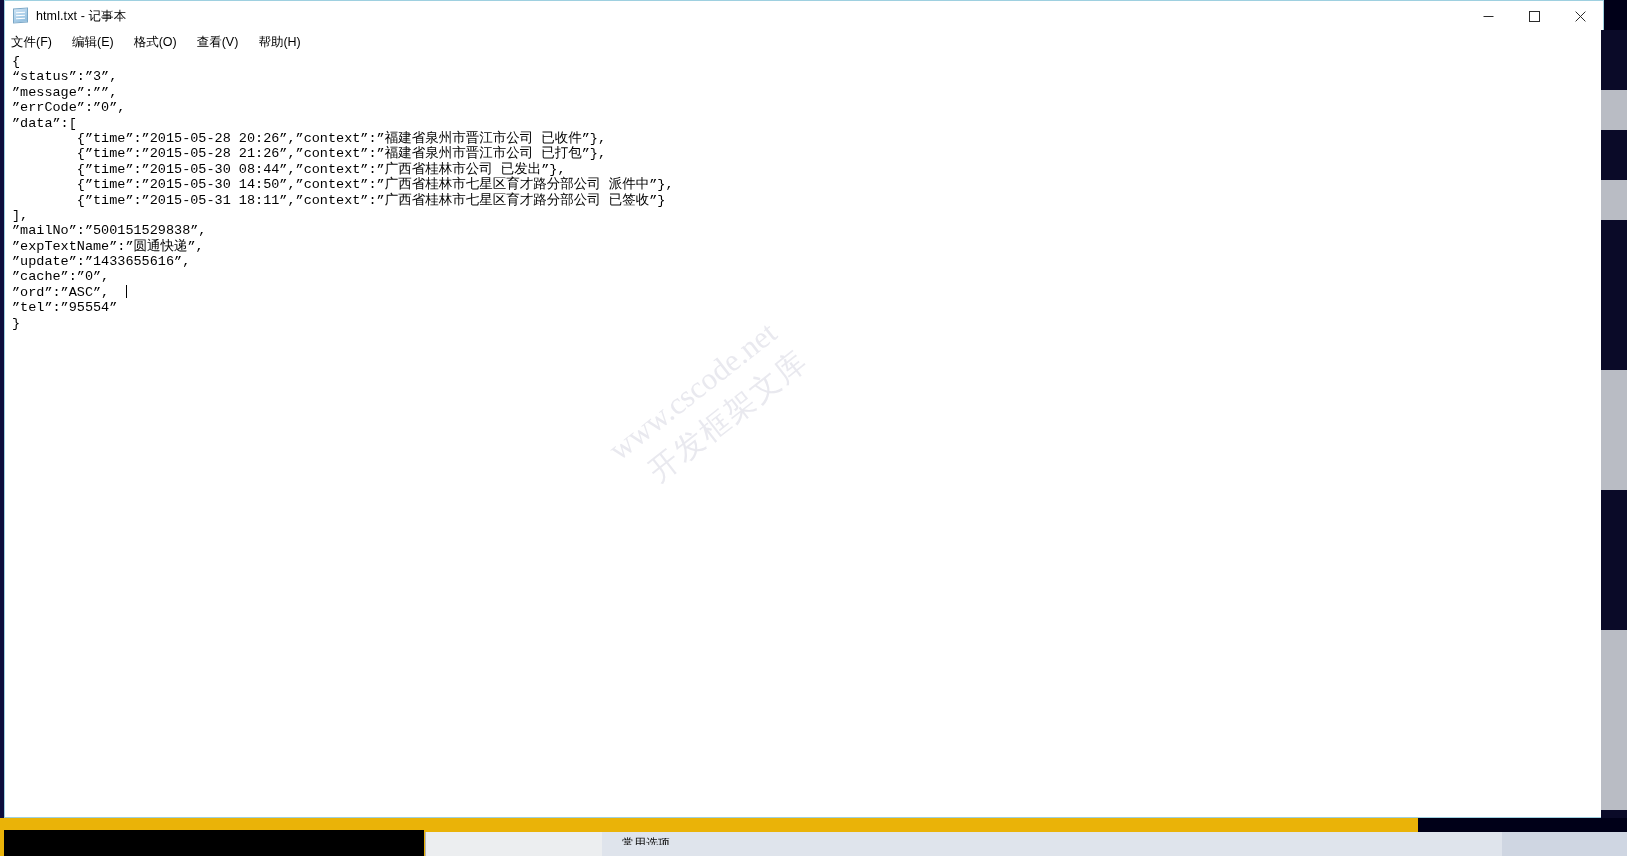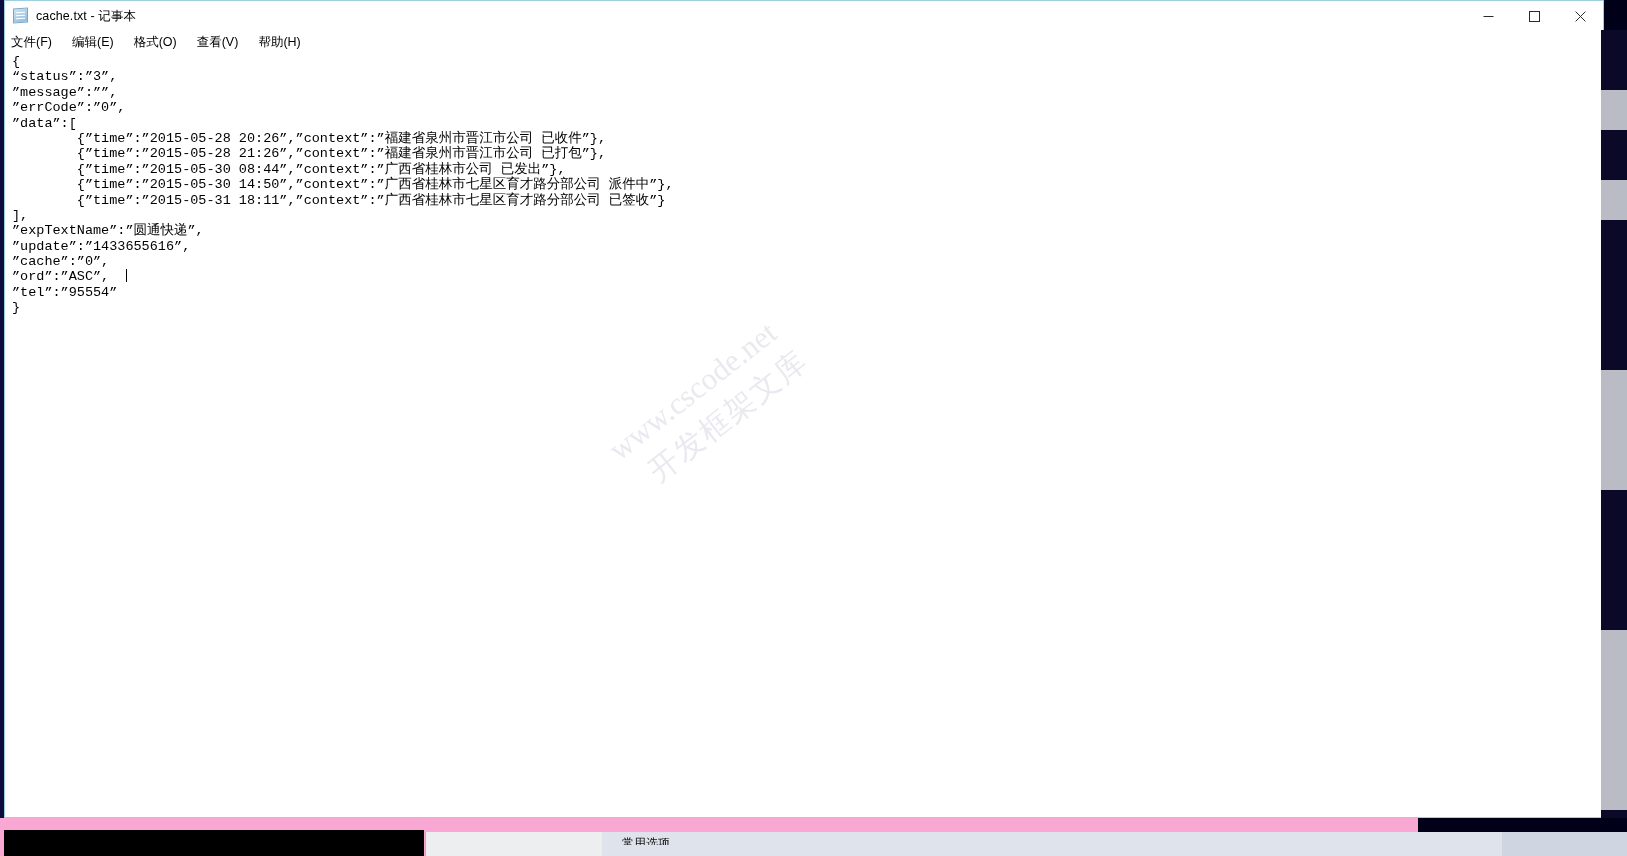--- a/index.html
+++ b/index.html
@@ -222,21 +222,21 @@
     background: #b9bcc4;
   }
 
   
   .bottom-strip {
     position: absolute;
     left: 0;
     bottom: 0;
     width: 1418px;
     height: 38px;
-    background: #f9a8d4;
+    background: #eab308;
   }
   .bs-dark {
     position: absolute;
     left: 4px;
     top: 12px;
     width: 420px;
     height: 26px;
     background: #000000;
   }
   .bs-panel {
@@ -283,21 +283,21 @@
 <div id="desktop">
 
   <div class="left-stripe"></div>
 
   <div id="notepad-window">
 
     <div class="titlebar">
       <div class="titlebar-icon">
         <div class="np-ico"></div>
       </div>
-      <div class="titlebar-text">cache.txt - 记事本</div>
+      <div class="titlebar-text">html.txt - 记事本</div>
 
       <div class="window-controls">
         <div class="wc-btn">
           <svg width="11" height="11" viewBox="0 0 11 11" aria-hidden="true">
             <line x1="0.5" y1="5.5" x2="10.5" y2="5.5" stroke="#2b2b2b" stroke-width="1"></line>
           </svg>
         </div>
         <div class="wc-btn">
           <svg width="11" height="11" viewBox="0 0 11 11" aria-hidden="true">
             <rect x="0.5" y="0.5" width="10" height="10" fill="none" stroke="#2b2b2b" stroke-width="1"></rect>
@@ -326,20 +326,21 @@
           <div class="code-line">“status”:”3”,</div>
           <div class="code-line">”message”:””,</div>
           <div class="code-line">”errCode”:”0”,</div>
           <div class="code-line">”data”:[</div>
           <div class="code-line">        {”time”:”2015-05-28 20:26”,”context”:”福建省泉州市晋江市公司 已收件”},</div>
           <div class="code-line">        {”time”:”2015-05-28 21:26”,”context”:”福建省泉州市晋江市公司 已打包”},</div>
           <div class="code-line">        {”time”:”2015-05-30 08:44”,”context”:”广西省桂林市公司 已发出”},</div>
           <div class="code-line">        {”time”:”2015-05-30 14:50”,”context”:”广西省桂林市七星区育才路分部公司 派件中”},</div>
           <div class="code-line">        {”time”:”2015-05-31 18:11”,”context”:”广西省桂林市七星区育才路分部公司 已签收”}</div>
           <div class="code-line">],</div>
+          <div class="code-line">”mailNo”:”500151529838”,</div>
           <div class="code-line">”expTextName”:”圆通快递”,</div>
           <div class="code-line">”update”:”1433655616”,</div>
           <div class="code-line">”cache”:”0”,</div>
           <div class="code-line">”ord”:”ASC”,  <span class="caret"></span></div>
           <div class="code-line">”tel”:”95554”</div>
           <div class="code-line">}</div>
         </div>
 
       <div class="watermark">
         <span>www.cscode.net</span>

